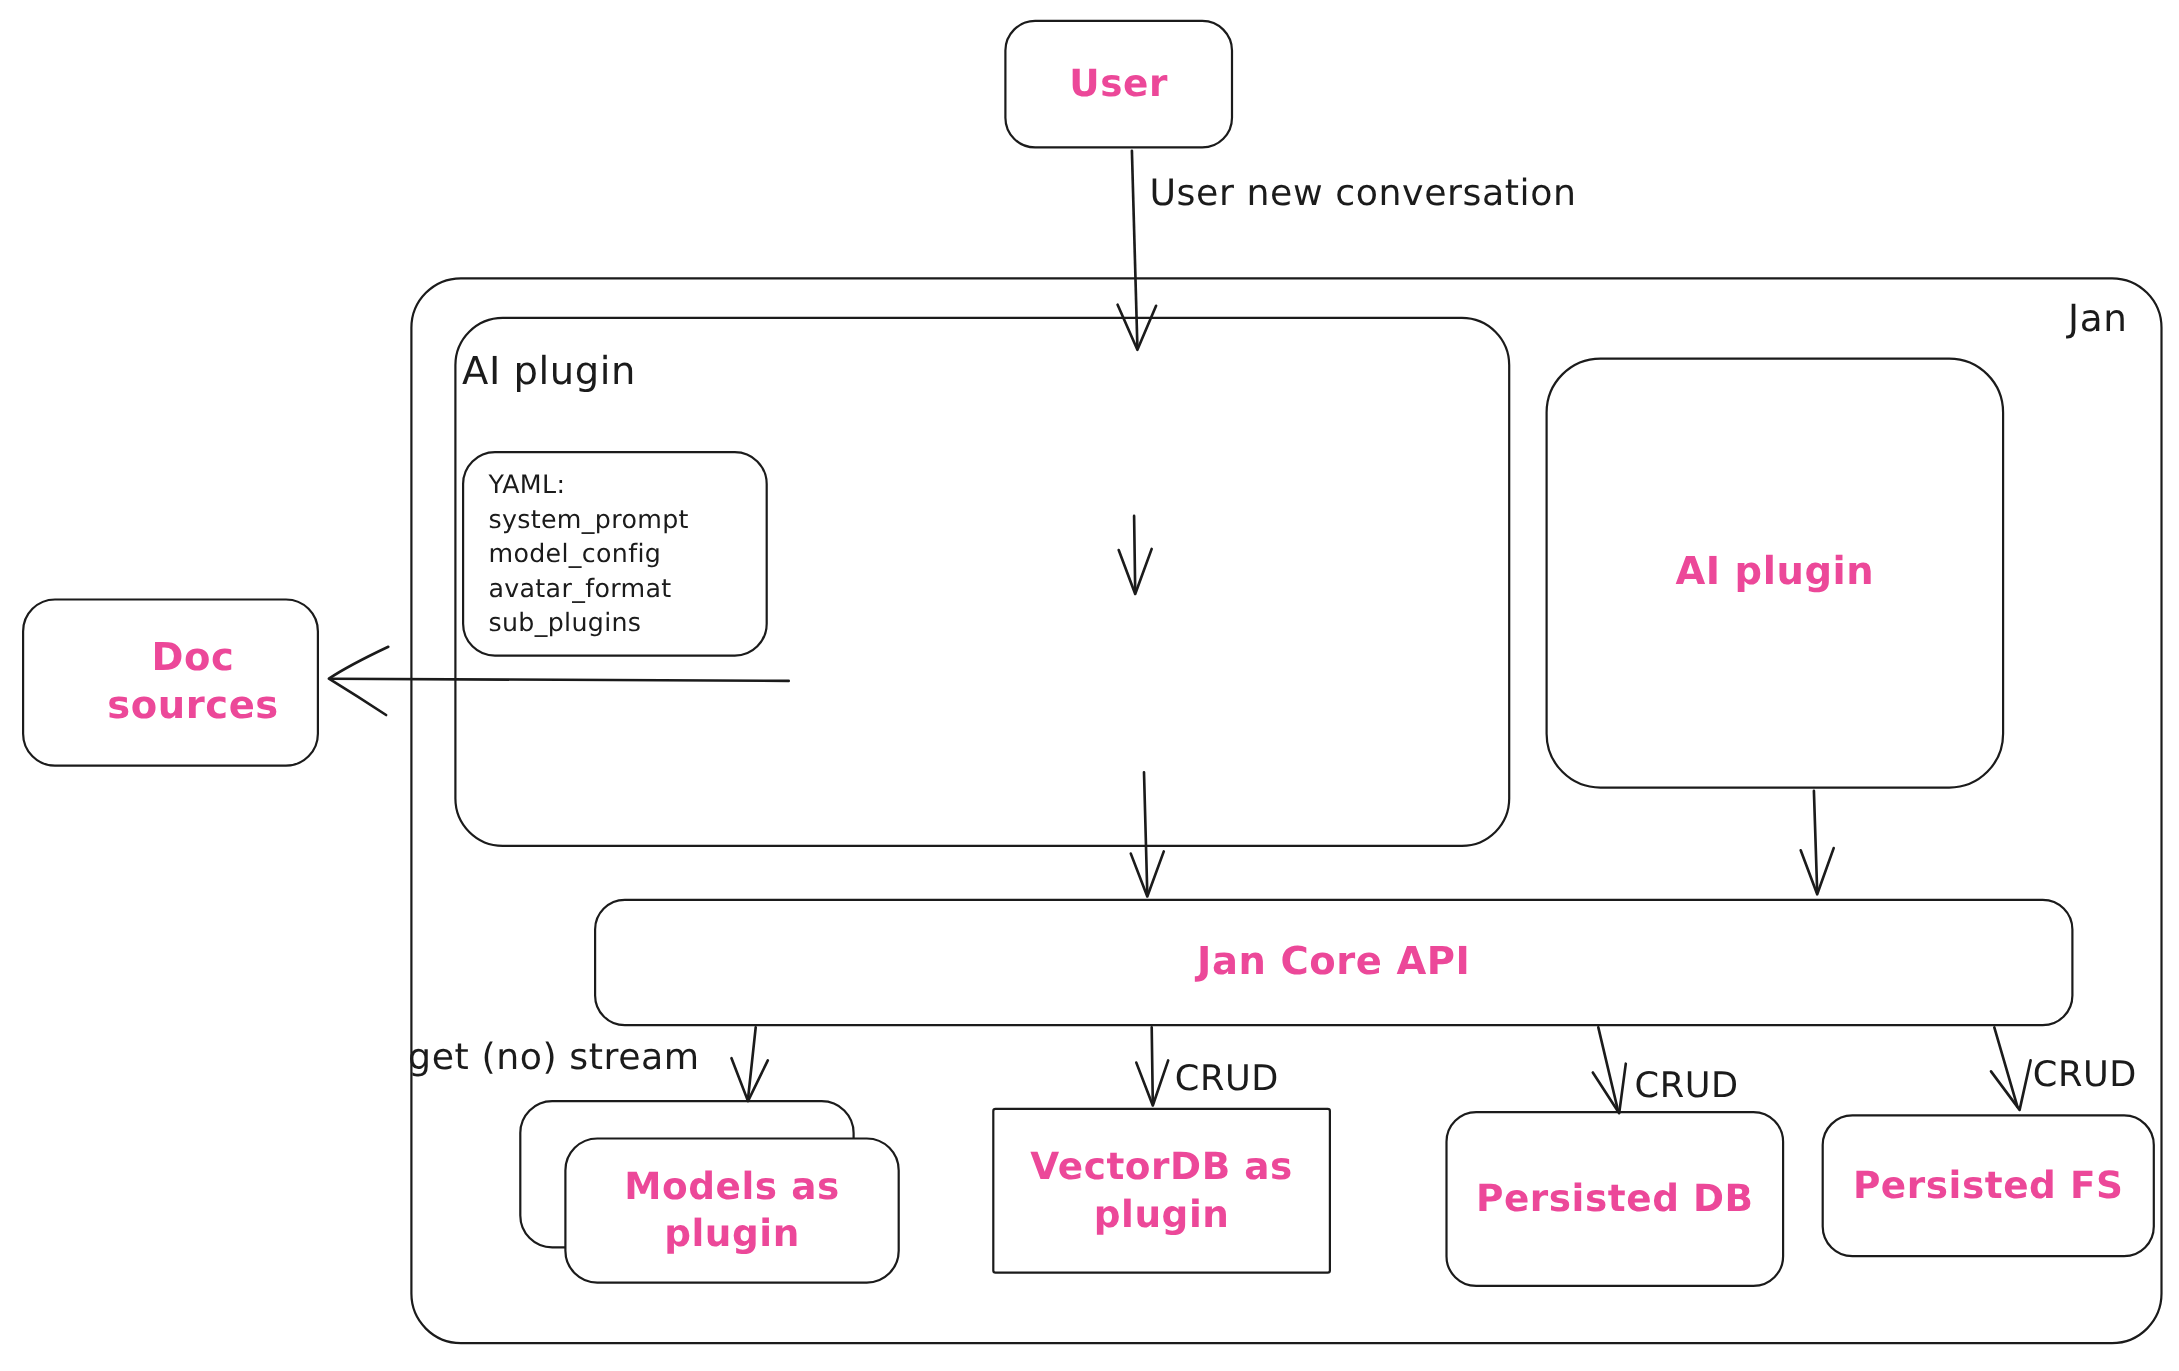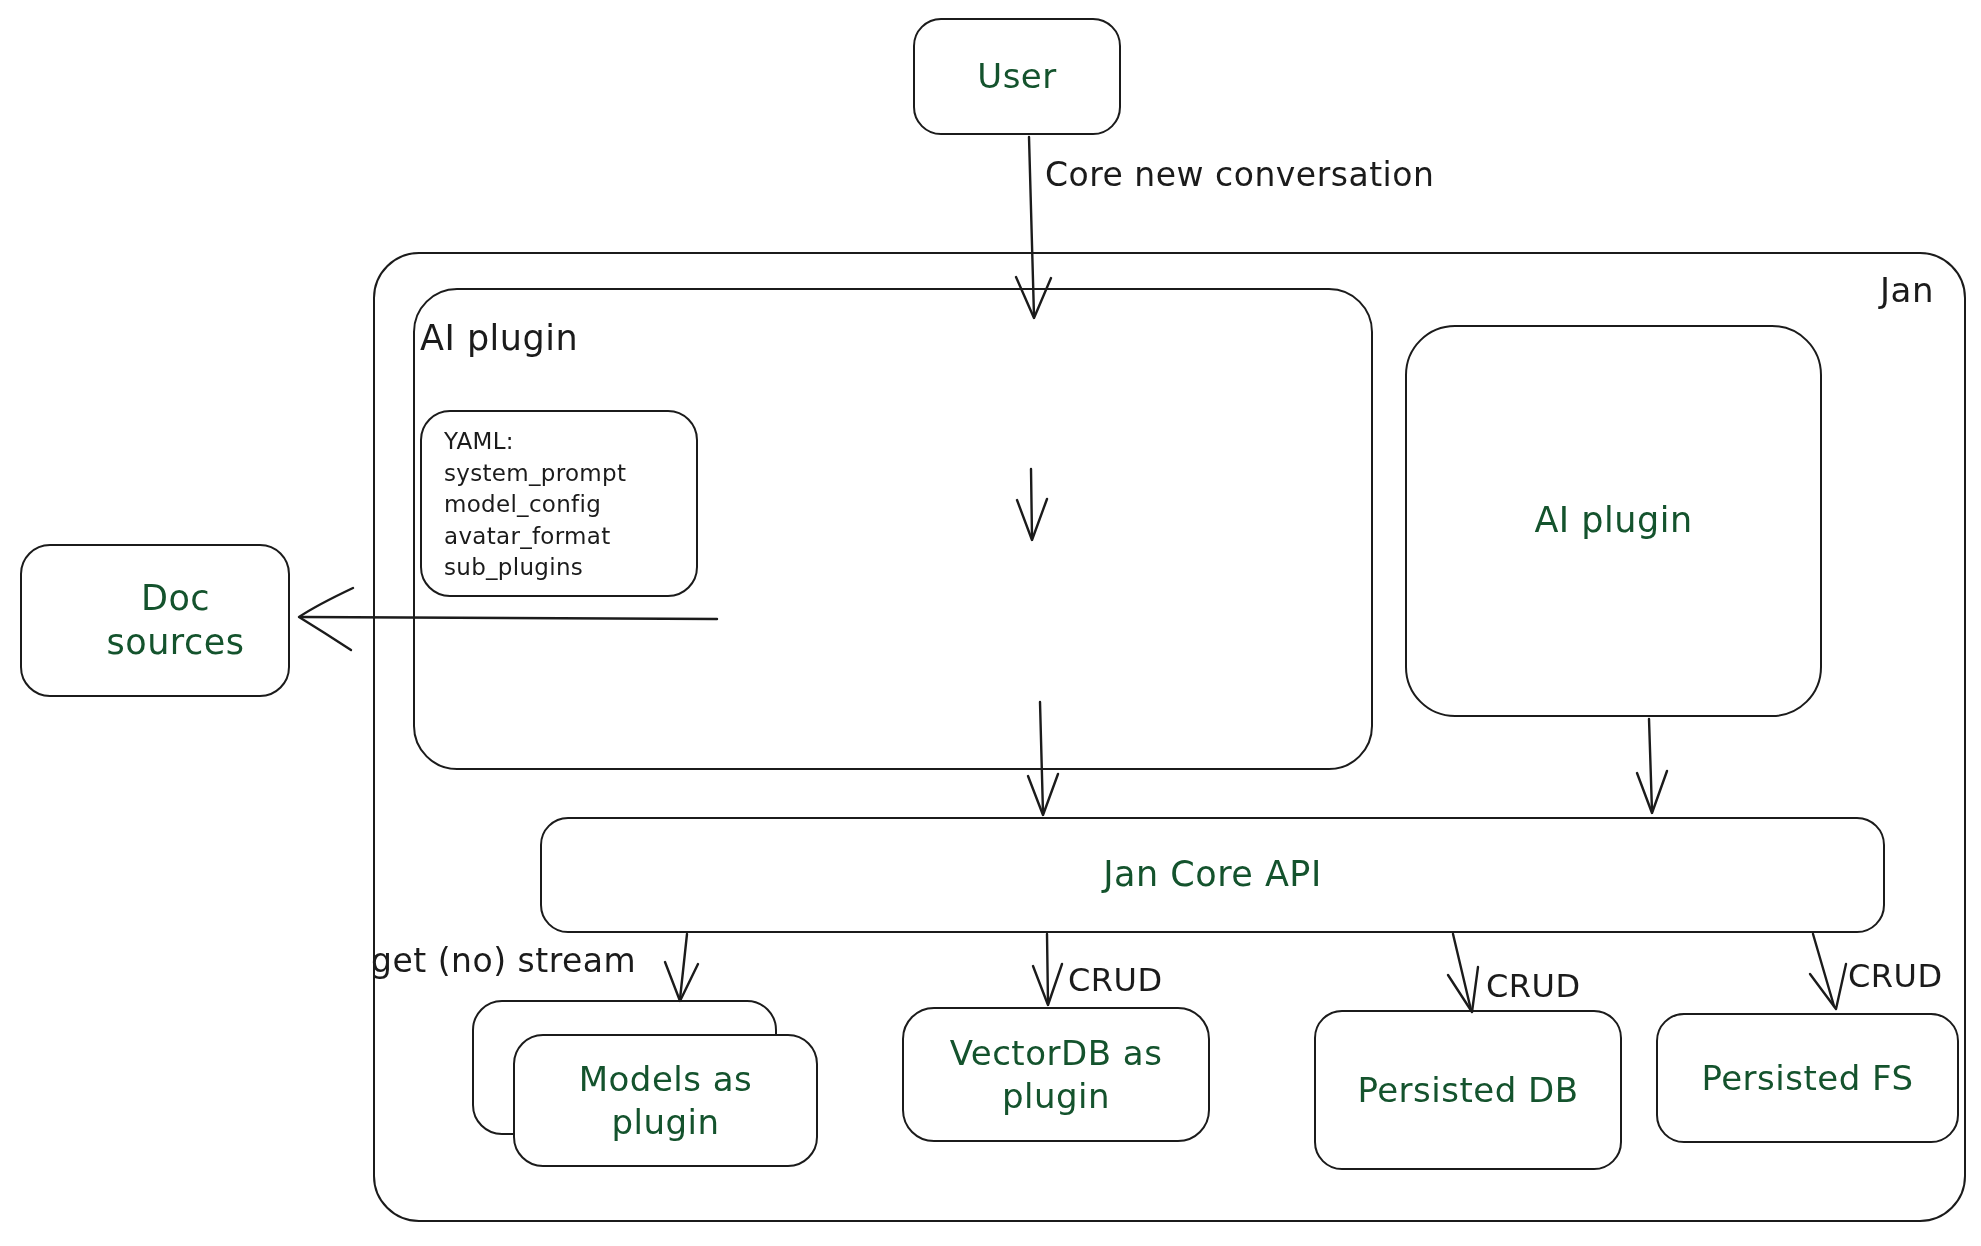--- a/index.html
+++ b/index.html
@@ -25,22 +25,23 @@
   .centered {
     display: flex;
     align-items: center;
     justify-content: center;
     text-align: center;
   }
   .node-label {
     font-size: 35px;
     line-height: 1.25;
     letter-spacing: 0.5px;
-    color: #14532d;
+    color: #ec4899;
     padding: 0 10px;
+    font-weight: bold;
   }
   .corner-label {
     position: absolute;
     font-size: 34px;
     letter-spacing: 0.5px;
     color: #1b1b1b;
     white-space: nowrap;
   }
   .edge-label {
     position: absolute;
@@ -112,34 +113,34 @@
 
   <div class="box z20 centered" style="left:540px; top:817px; width:1345px; height:116px; border-radius:28px;">
     <span class="node-label">Jan Core API</span>
   </div>
 
   <div class="box z20" style="left:472px; top:1000px; width:305px; height:135px; border-radius:30px;"></div>
   <div class="box z20 centered" style="left:513px; top:1034px; width:305px; height:133px; border-radius:30px;">
     <span class="node-label" style="font-size:34px; max-width:230px;">Models as plugin</span>
   </div>
 
-  <div class="box z20 centered" style="left:902px; top:1007px; width:308px; height:135px; border-radius:32px;">
+  <div class="box z20 centered" style="left:902px; top:1007px; width:308px; height:151px; border-radius:3px;">
     <span class="node-label" style="font-size:34px; max-width:250px;">VectorDB as plugin</span>
   </div>
 
   <div class="box z20 centered" style="left:1314px; top:1010px; width:308px; height:160px; border-radius:28px;">
     <span class="node-label" style="font-size:34px;">Persisted DB</span>
   </div>
 
   <div class="box z20 centered" style="left:1656px; top:1013px; width:303px; height:130px; border-radius:28px;">
     <span class="node-label" style="font-size:34px;">Persisted FS</span>
   </div>
 
   <div class="edge-label" style="left:1045px; top:152px;">
-    <span style="display:block;">Core new conversation</span>
+    <span style="display:block;">User new conversation</span>
   </div>
   <div class="edge-label" style="left:371px; top:938px;">get (no) stream</div>
   <div class="edge-label" style="left:1068px; top:958px; font-size:32px;">CRUD</div>
   <div class="edge-label" style="left:1486px; top:964px; font-size:32px;">CRUD</div>
   <div class="edge-label" style="left:1848px; top:954px; font-size:32px;">CRUD</div>
 
   <svg class="arrows" viewBox="0 0 1981 1246" xmlns="http://www.w3.org/2000/svg">
     <g>
       <path d="M1029,137 L1034,316"></path>
       <path d="M1016,277 L1034,318 L1051,278"></path>

